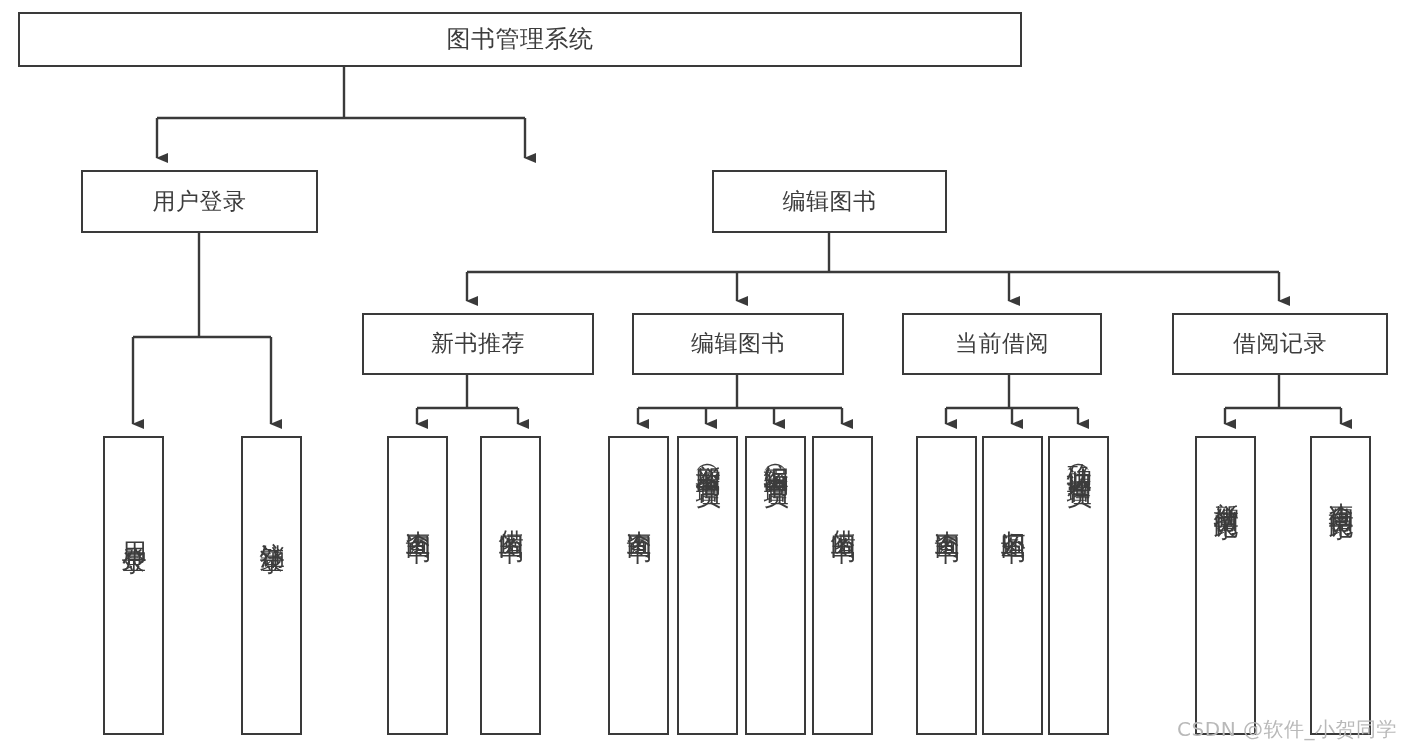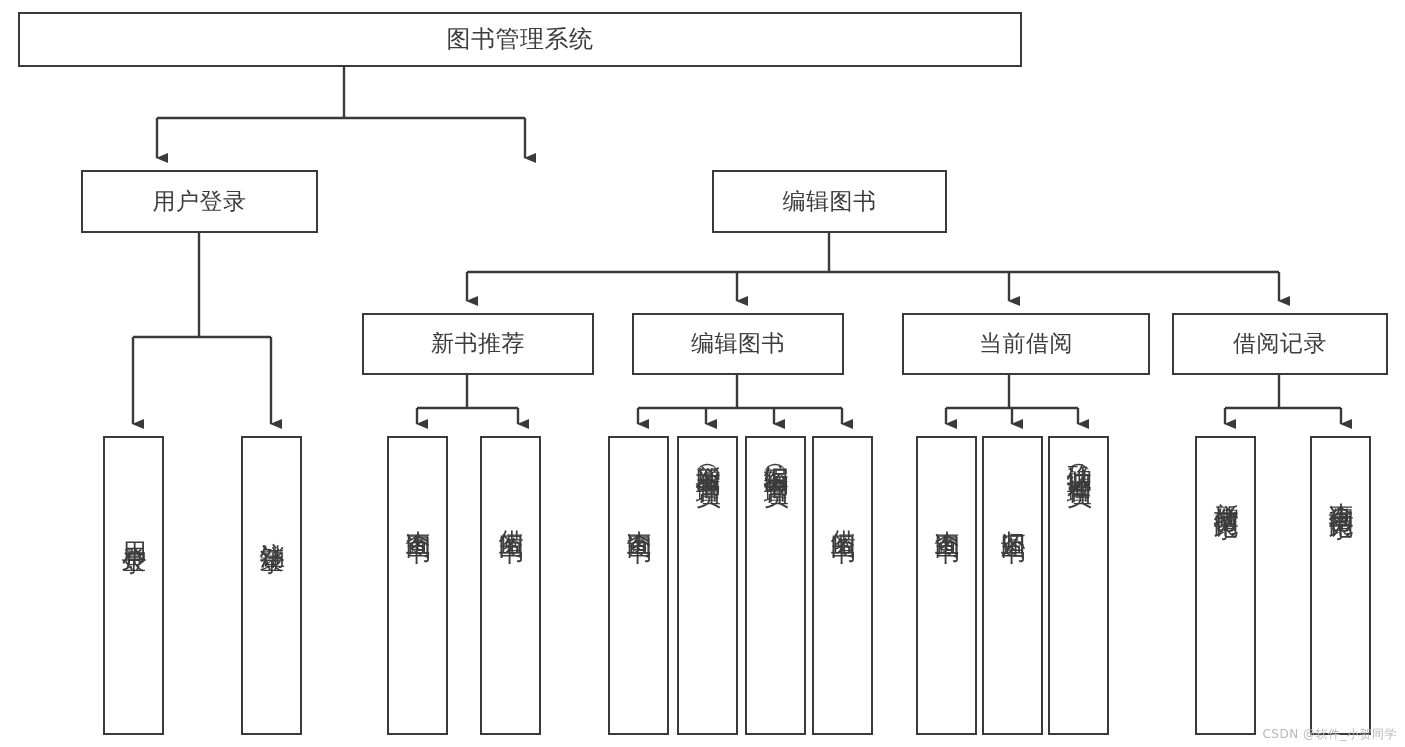--- a/index.html
+++ b/index.html
@@ -18,21 +18,21 @@
   .h .lbl{font-size:23px;letter-spacing:.5px;}
   .root .lbl{font-size:24px;}
 
   
   .v{align-items:flex-start;padding-top:10px;}
   .v .lbl{writing-mode:vertical-rl;text-orientation:upright;
           font-size:25px;letter-spacing:3px;line-height:1.06;}
   .v.tall .lbl{font-size:25px;}
 
   .watermark{position:absolute;right:8px;bottom:4px;color:#b9b9b9;
-             font-size:12px;letter-spacing:.5px;white-space:nowrap;}
+             font-size:20px;letter-spacing:.5px;white-space:nowrap;}
 </style>
 </head>
 <body>
 
 <div id="stage">
 
   <svg class="wires" viewBox="0 0 1405 747">
     <defs>
       <marker id="arw" markerWidth="10" markerHeight="12" refX="5" refY="11" orient="auto" markerUnits="userSpaceOnUse">
         <polygon points="0,0 10,0 5,12" fill="#3a3a3a"></polygon>
@@ -93,21 +93,21 @@
   <div class="node h" style="left:712px;top:170px;width:235px;height:63px;">
     <span class="lbl">编辑图书</span>
   </div>
 
   <div class="node h" style="left:362px;top:313px;width:232px;height:62px;">
     <span class="lbl">新书推荐</span>
   </div>
   <div class="node h" style="left:632px;top:313px;width:212px;height:62px;">
     <span class="lbl">编辑图书</span>
   </div>
-  <div class="node h" style="left:902px;top:313px;width:248px;height:62px;">
+  <div class="node h" style="left:902px;top:313px;width:200px;height:62px;">
     <span class="lbl">当前借阅</span>
   </div>
   <div class="node h" style="left:1172px;top:313px;width:216px;height:62px;text-align:center;">
     <span class="lbl">借阅记录</span>
   </div>
 
   <div class="node v" style="left:103px;top:436px;width:61px;height:299px;padding-top:84px;">
     <span class="lbl">用户登录</span>
   </div>
   <div class="node v" style="left:241px;top:436px;width:61px;height:299px;padding-top:84px;">

